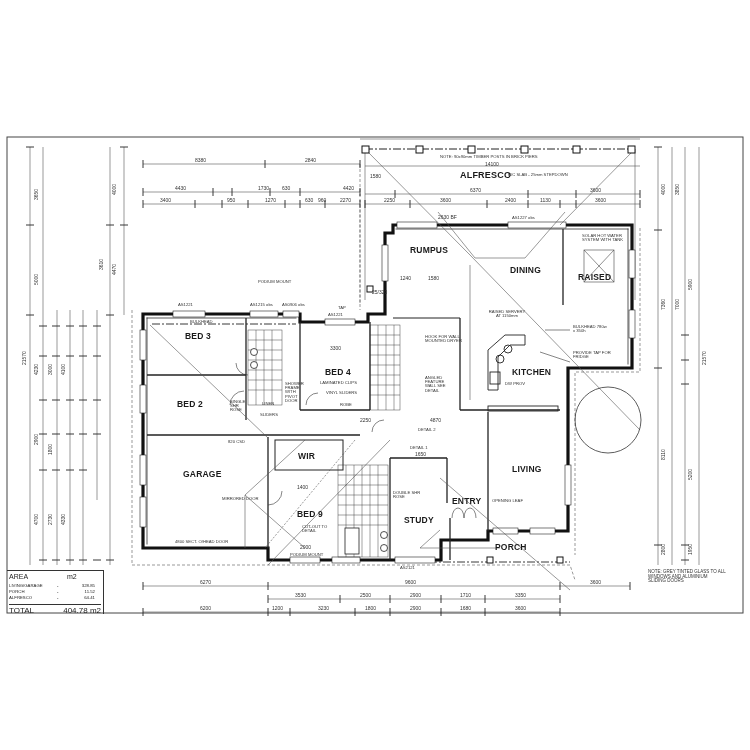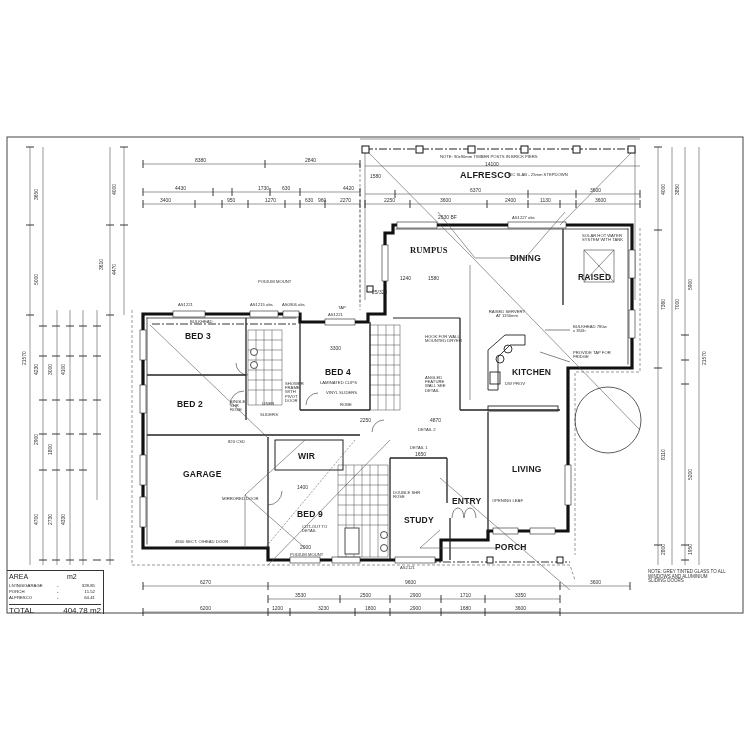--- a/index.html
+++ b/index.html
@@ -225,22 +225,22 @@
     <path d="M372,432 A12 12 0 0 1 384 420"></path>
   </g>
 
   <g stroke="#333" stroke-width="0.6" fill="none">
     <line x1="570" y1="362" x2="540" y2="352"></line>
     <line x1="570" y1="330" x2="545" y2="330"></line>
   </g>
 </svg>
 
 <div class="lbl room" style="left:460px;top:171px;font-size:9px;">ALFRESCO</div>
-<div class="lbl room" style="left:410px;top:246px;font-family:Liberation Serif, serif;">RUMPUS</div>
-<div class="lbl room" style="left:510px;top:254px;">DINING</div>
+<div class="lbl room" style="left:410px;top:246px;">RUMPUS</div>
+<div class="lbl room" style="left:510px;top:266px;">DINING</div>
 <div class="lbl room" style="left:578px;top:273px;">RAISED</div>
 <div class="lbl room" style="left:185px;top:332px;">BED 3</div>
 <div class="lbl room" style="left:325px;top:368px;">BED 4</div>
 <div class="lbl room" style="left:177px;top:400px;">BED 2</div>
 <div class="lbl room" style="left:512px;top:368px;">KITCHEN</div>
 <div class="lbl room" style="left:183px;top:470px;">GARAGE</div>
 <div class="lbl room" style="left:298px;top:452px;">WIR</div>
 <div class="lbl room" style="left:512px;top:465px;">LIVING</div>
 <div class="lbl room" style="left:297px;top:510px;">BED 9</div>
 <div class="lbl room" style="left:452px;top:485px;margin-top:12px;">ENTRY</div>

